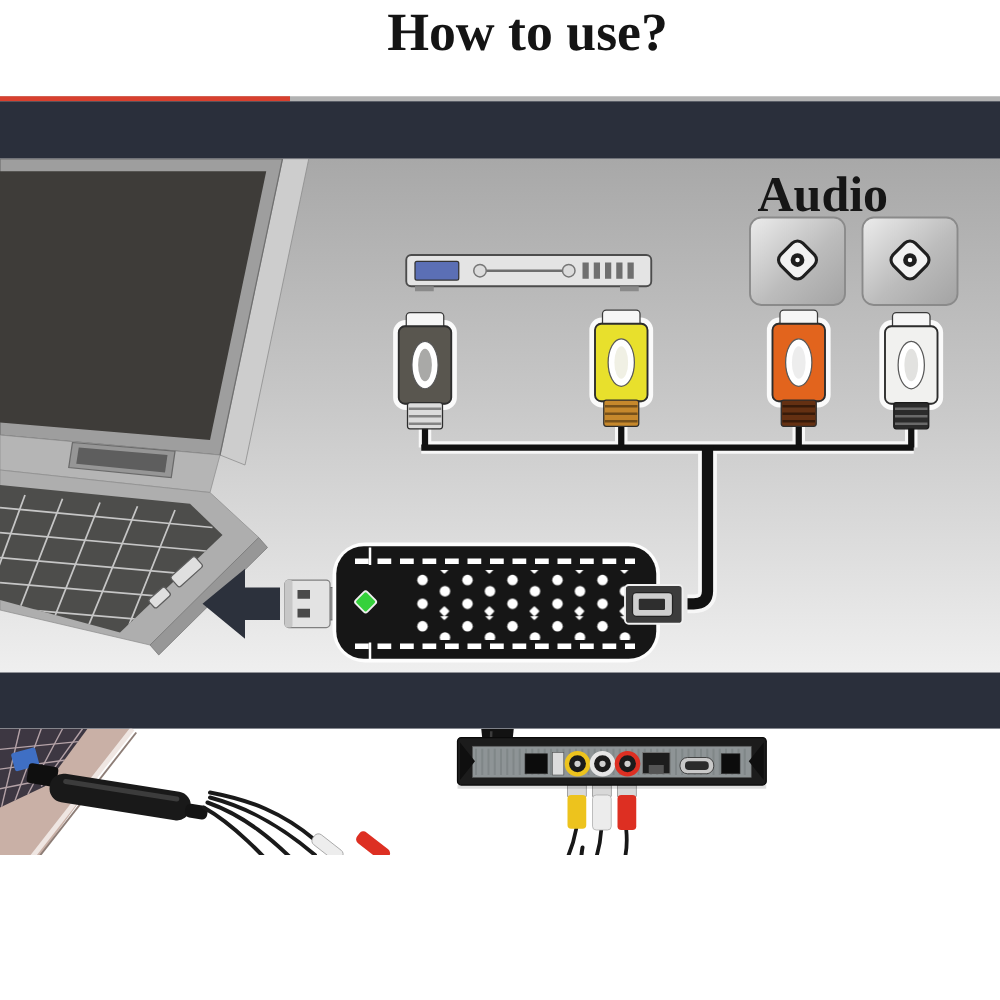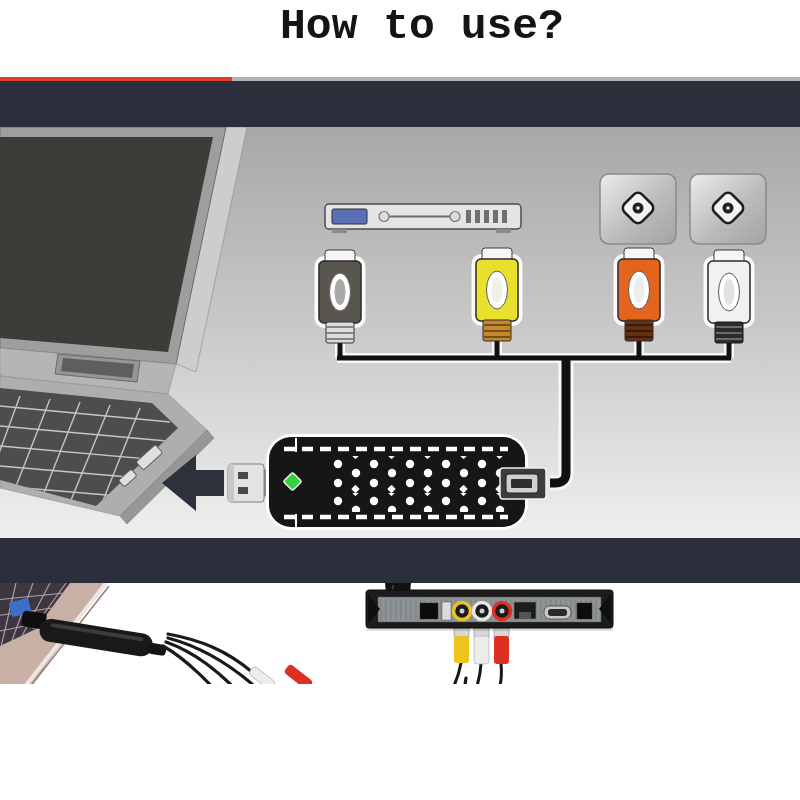--- a/index.html
+++ b/index.html
@@ -1,19 +1,19 @@
 <!DOCTYPE html>
 <html style="--text-dark: #141414; --accent-red: #d8402e; --band-navy: #2a2f3b; --canvas-top: #a8a8a8; --canvas-bottom: #efefef; --led-green: #35d13c; --video-yellow: #e8e02c; --audio-orange: #e2641d; --audio-white: #f1f1ef; --svideo-gray: #59564f; --rca-yellow: #edc31d; --rca-red: #dd2f22;"><head>
 <meta charset="utf-8">
 <style>
   html,body{margin:0;padding:0;background:#fff;}
   .stage{
     position:relative;width:800px;height:684px;margin:0 auto;
     background:#fff;overflow:hidden;
-    font-family:Liberation Mono, monospace;
+    font-family:Liberation Serif, serif;
   }
   .page-title{
     position:absolute;top:2px;left:0;width:800px;text-align:center;
     transform:translateX(22px);
     font-size:43px;font-weight:bold;color:var(--text-dark,#141414);
     letter-spacing:0px;
   }
   .rule-row{position:absolute;top:77px;left:0;width:800px;height:4px;background:#b2b2b2;}
   .rule-red{position:absolute;top:0;left:0;width:232px;height:4px;background:var(--accent-red,#d8402e);}
   .band{position:absolute;left:0;width:800px;background:var(--band-navy,#2a2f3b);}
@@ -217,20 +217,21 @@
         <rect x="286" y="475" width="13" height="13" rx="2" transform="rotate(45 292.5 481.5)" style="fill:var(--led-green,#35d13c)" stroke="#efefef" stroke-width="1.5"></rect>
         <g>
           <rect x="500" y="468" width="46" height="31" rx="3" fill="#3c3c3c" stroke="#f0f0f0" stroke-width="1.5"></rect>
           <rect x="506" y="474" width="32" height="19" rx="3" fill="#cfcfcf" stroke="#222"></rect>
           <rect x="511" y="479" width="21" height="9" rx="1" fill="#2e2e2e"></rect>
         </g>
       </g>
     </svg>
   </div>
 
+  <div class="diagram-label label-audio">Audio</div>
 
   <div class="band bottom"></div>
 
   <div class="photo">
     <svg width="800" height="217" viewBox="0 583 800 217">
       <defs>
         <clipPath id="pkclip">
             <polygon points="0,583 70,583 36,629 0,646"></polygon>
           </clipPath>
       </defs>

